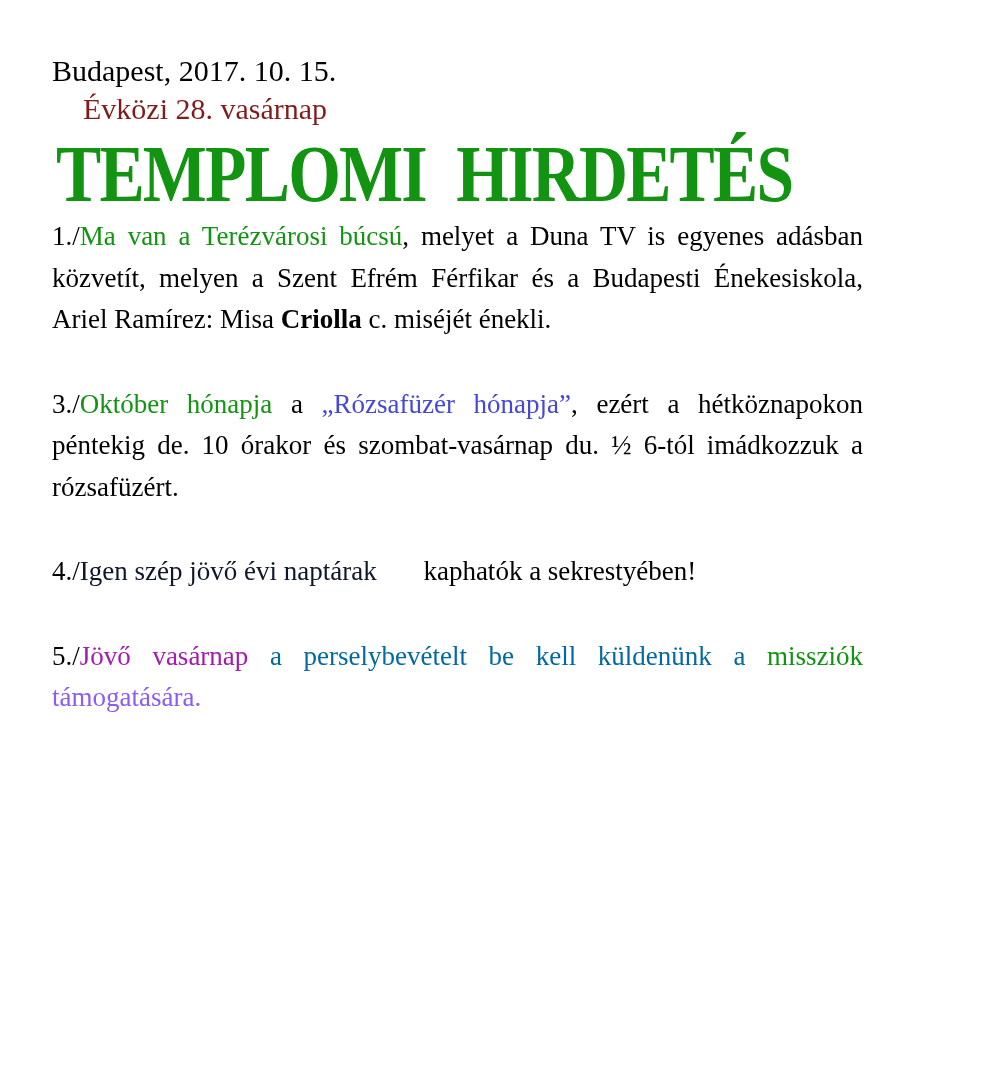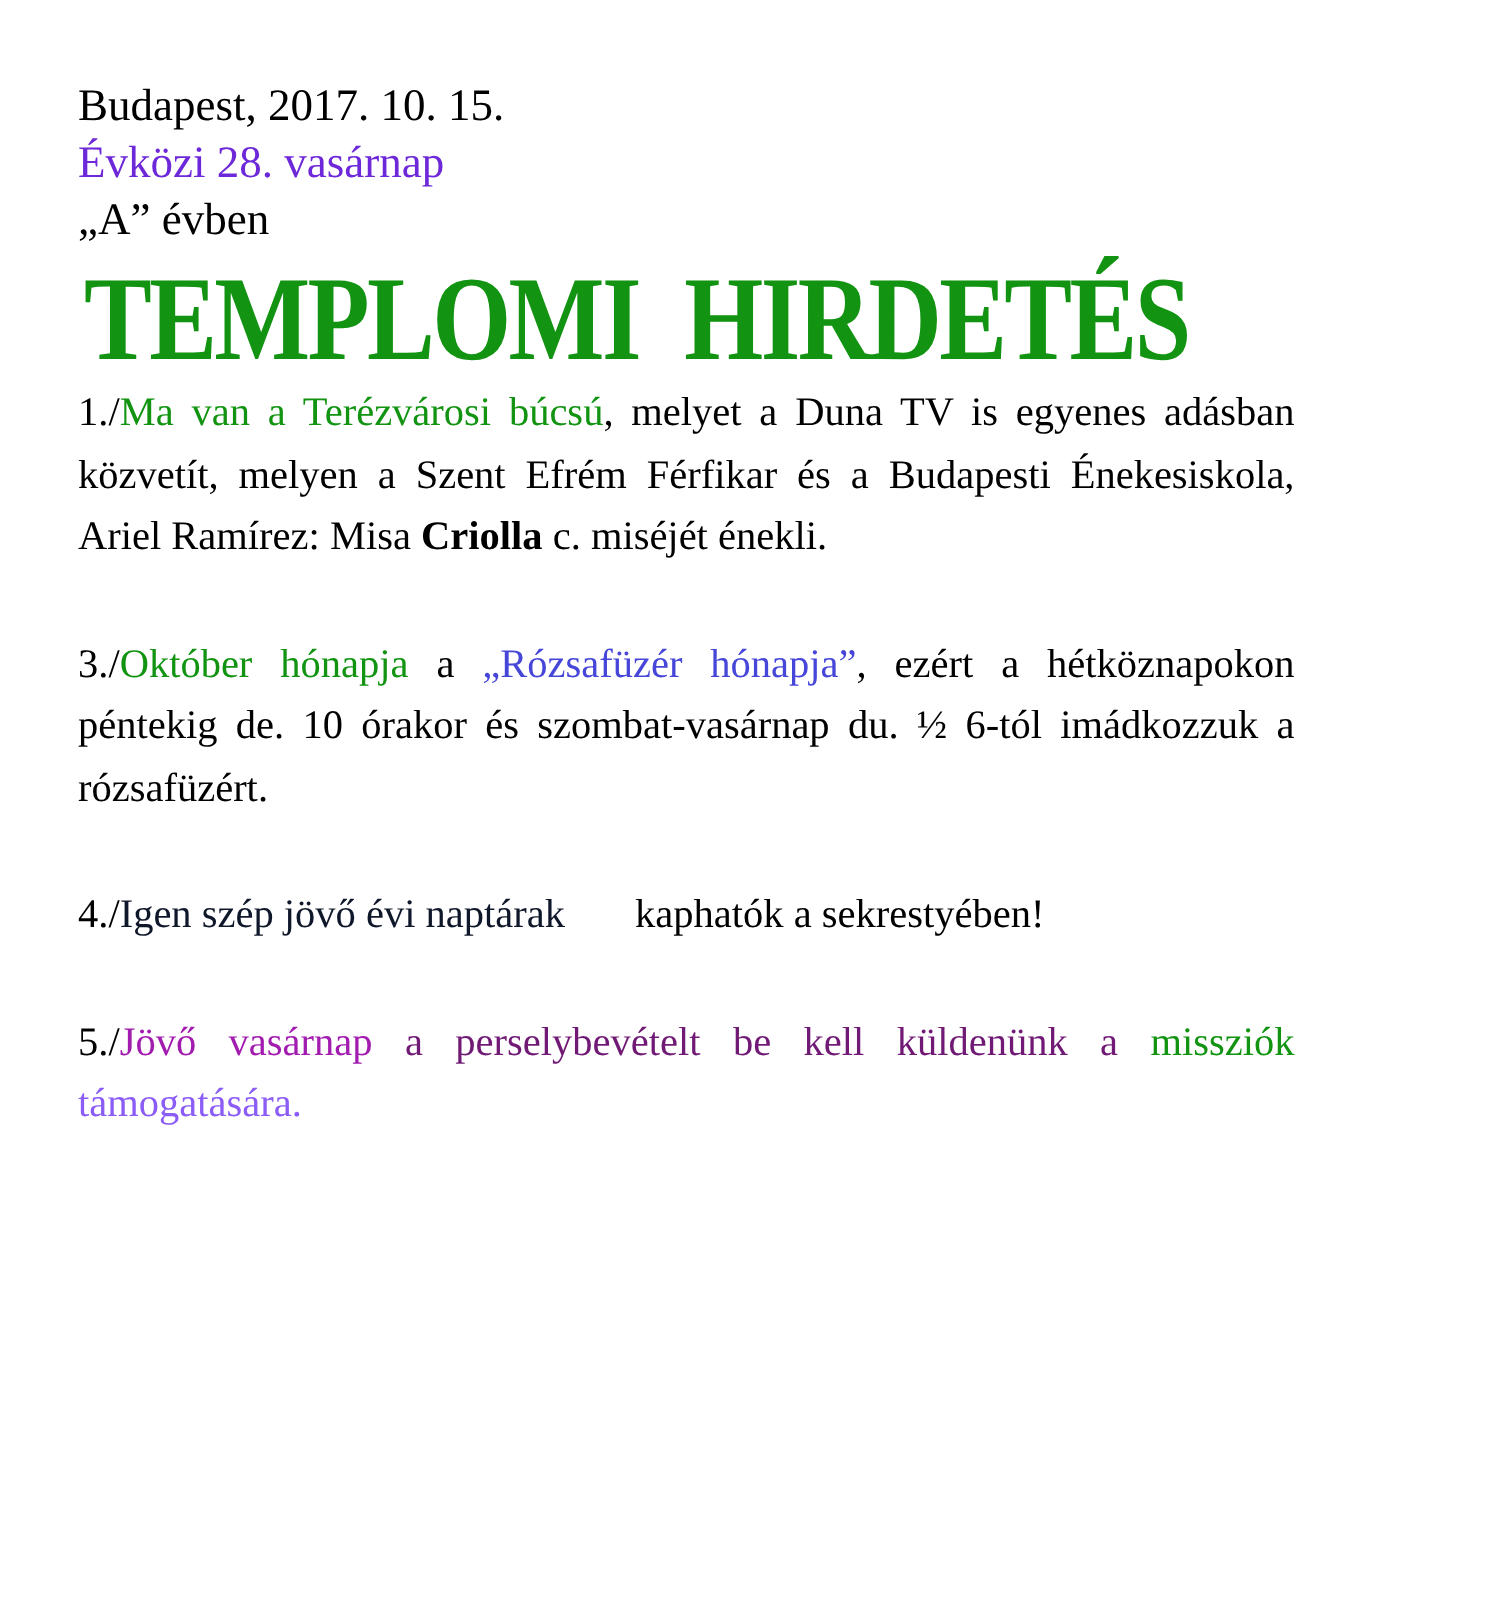--- a/index.html
+++ b/index.html
@@ -45,25 +45,24 @@
   .run {
     
   }
 </style>
 </head>
 <body>
 
 <div class="page">
   <div>
     <div class="header-line">Budapest, 2017. 10. 15.</div>
-    <div class="header-line" style="color: #6d28d9;">Évközi 28. vasárnap</div>
-    <div class="header-line">„A” évben</div>
+    <div class="header-line" style="color: #7f1d1d; margin-left: 31px;">Évközi 28. vasárnap</div>
   </div>
 
   <div class="doc-title" style="color: rgb(18, 148, 18);">TEMPLOMI  HIRDETÉS</div>
 
   <div id="announcements">
       <p class="para"><span class="run" style="color: rgb(0, 0, 0);">1./</span><span class="run" style="color: rgb(18, 148, 18);">Ma van a Terézvárosi búcsú</span><span class="run" style="color: rgb(0, 0, 0);">, melyet a Duna TV is egyenes adásban közvetít, melyen a Szent Efrém Férfikar és a Budapesti Énekesiskola, Ariel Ramírez: Misa </span><span class="run" style="color: rgb(0, 0, 0); font-weight: bold;">Criolla</span><span class="run" style="color: rgb(0, 0, 0);"> c. miséjét énekli.</span></p>
       <p class="para"><span class="run" style="color: rgb(0, 0, 0);">3./</span><span class="run" style="color: rgb(18, 148, 18);">Október hónapja</span><span class="run" style="color: rgb(0, 0, 0);"> a </span><span class="run" style="color: rgb(70, 70, 217);">„Rózsafüzér hónapja”</span><span class="run" style="color: rgb(0, 0, 0);">, ezért a hétköznapokon péntekig de. 10 órakor és szombat-vasárnap du. ½ 6-tól imádkozzuk a rózsafüzért.</span></p>
       <p class="para"><span class="run" style="color: rgb(0, 0, 0);">4./</span><span class="run" style="color: #0f172a;">Igen szép jövő évi naptárak</span><span class="run" style="color: rgb(0, 0, 0); margin-left: 40px;"> kaphatók a sekrestyében!</span></p>
-      <p class="para"><span class="run" style="color: rgb(0, 0, 0);">5./</span><span class="run" style="color: #a21caf;">Jövő vasárnap</span><span class="run" style="color: #701a75;"> a perselybevételt be kell küldenünk a </span><span class="run" style="color: rgb(18, 148, 18);">missziók</span><span class="run" style="color: #8b5cf6;"> támogatására.</span></p>
+      <p class="para"><span class="run" style="color: rgb(0, 0, 0);">5./</span><span class="run" style="color: #a21caf;">Jövő vasárnap</span><span class="run" style="color: #0369a1;"> a perselybevételt be kell küldenünk a </span><span class="run" style="color: rgb(18, 148, 18);">missziók</span><span class="run" style="color: #8b5cf6;"> támogatására.</span></p>
     </div>
 </div>
 
 </body></html>

